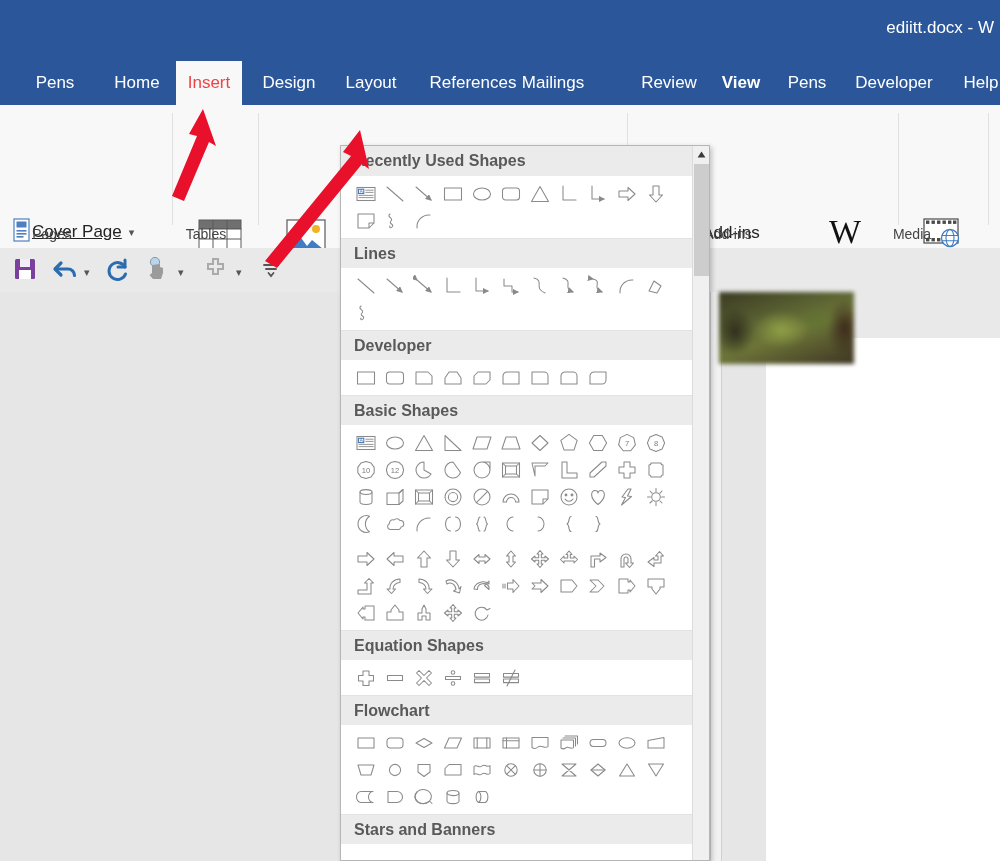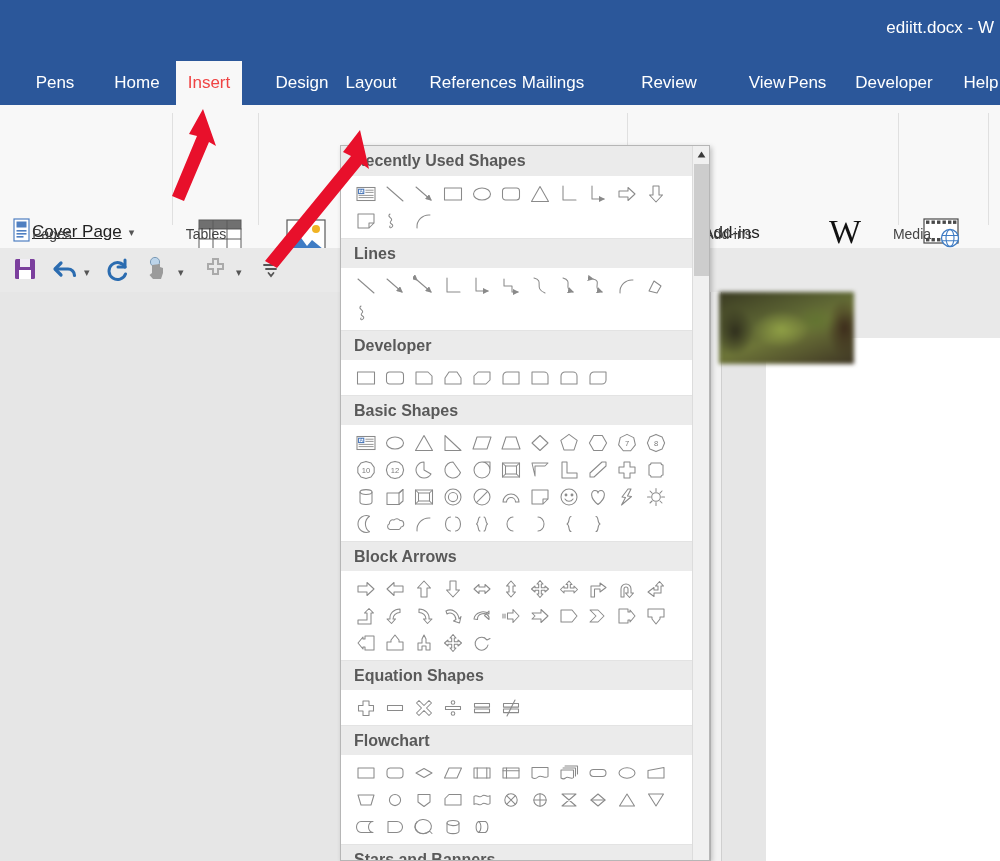--- a/index.html
+++ b/index.html
@@ -135,26 +135,26 @@
 <body>
 
 <div class="titlebar">
   <div class="title-text">ediitt.docx  -  W</div>
 </div>
 
 <div class="tabstrip" id="tabstrip">
     <div class="tab" style="left: 26px; width: 58px;">Pens</div>
     <div class="tab" style="left: 100px; width: 74px;">Home</div>
     <div class="tab active" style="left: 176px; width: 66px;">Insert</div>
-    <div class="tab" style="left: 261px; width: 82px; text-align: center;">Design</div>
+    <div class="tab" style="left: 248px; width: 82px; text-align: center;">Design</div>
     <div class="tab" style="left: 334px; width: 74px;">Layout</div>
     <div class="tab" style="left: 412px; width: 122px;">References</div>
     <div class="tab" style="left: 506px; width: 94px;">Mailings</div>
     <div class="tab" style="left: 628px; width: 82px;">Review</div>
-    <div class="tab" style="left: 738px; width: 58px;">View</div>
+    <div class="tab" style="left: 712px; width: 58px; font-weight: bold;">View</div>
     <div class="tab" style="left: 778px; width: 58px;">Pens</div>
     <div class="tab" style="left: 838px; width: 112px;">Developer</div>
     <div class="tab" style="left: 954px; width: 54px;">Help</div>
   </div>
 
 <div class="ribbon">
 
   <div class="smallbtn" style="left:12px;top:112px;">
     <span>
       <svg width="20" height="24" viewBox="0 0 20 24">
@@ -960,21 +960,20 @@
           </svg>
         </div>
         <div class="shape-cell" title="right-brace">
           <svg width="22" height="22" viewBox="0 0 22 22">
             <g fill="none" stroke="#8a8a8a" stroke-width="1.05" stroke-linejoin="round" stroke-linecap="round">
               <path d="M9 3.5 C12 3.5 10 10 13 11 C10 12 12 18.5 9 18.5"></path>
             </g>
           </svg>
         </div>
       </div>
-      <div class="gal-header">Block Arrows</div>
       <div class="gal-row">
         <div class="shape-cell" title="right-arrow">
           <svg width="22" height="22" viewBox="0 0 22 22">
             <g fill="none" stroke="#8a8a8a" stroke-width="1.05" stroke-linejoin="round" stroke-linecap="round">
               <polygon points="3,8 12,8 12,4.5 19,11 12,17.5 12,14 3,14"></polygon>
             </g>
           </svg>
         </div>
         <div class="shape-cell" title="left-arrow">
           <svg width="22" height="22" viewBox="0 0 22 22">

